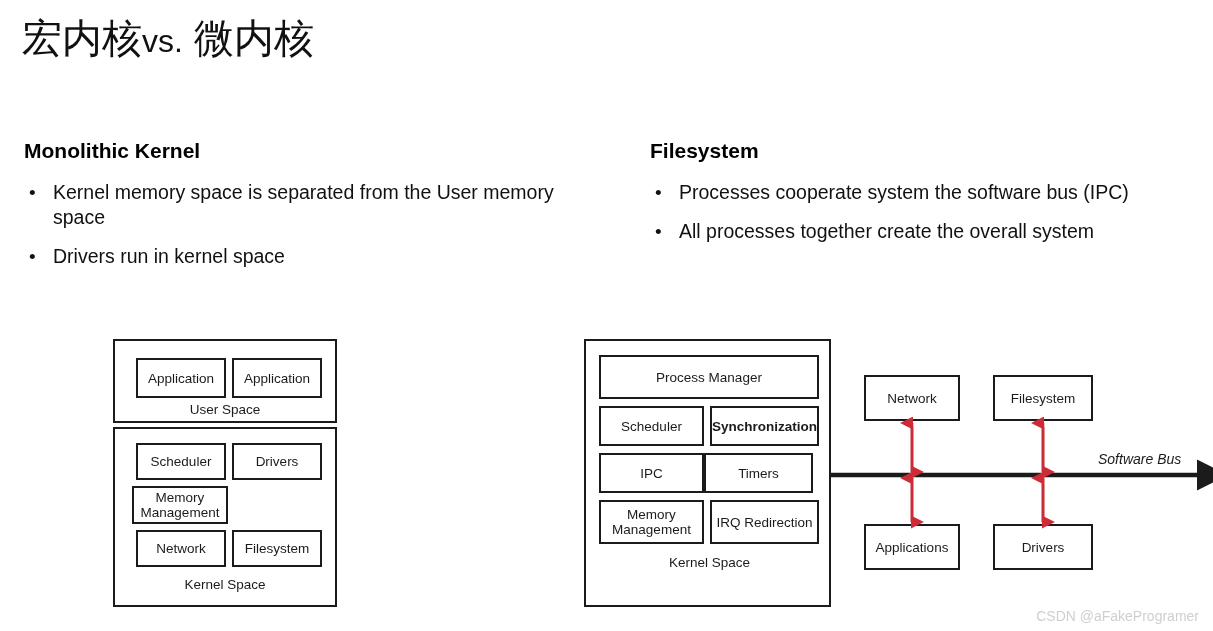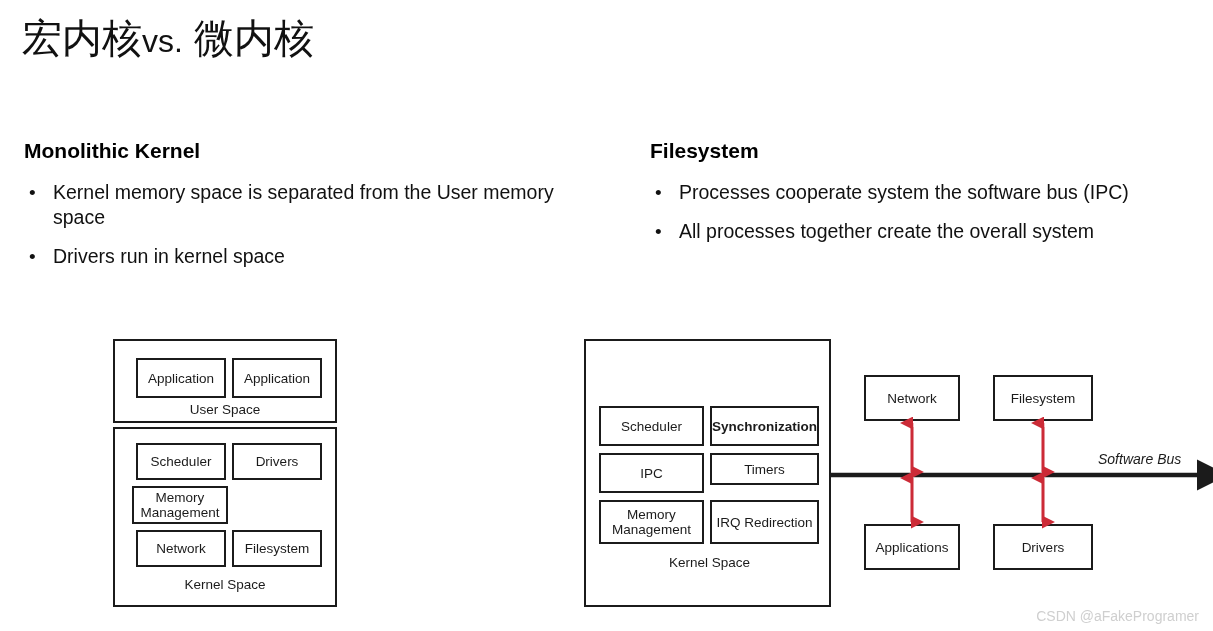--- a/index.html
+++ b/index.html
@@ -119,21 +119,21 @@
 
   
   #micro-diagram { left: 584px; top: 339px; width: 629px; height: 268px; }
 
   #micro-kernel-space { left: 0px; top: 0px; width: 247px; height: 268px; }
 
   #micro-process-manager { left: 13px;  top: 14px;  width: 220px; height: 44px; }
   #micro-scheduler       { left: 13px;  top: 65px;  width: 105px; height: 40px; }
   #micro-synchronization { left: 124px; top: 65px;  width: 109px; height: 40px; font-weight: bold; }
   #micro-ipc             { left: 13px;  top: 112px; width: 105px; height: 40px; }
-  #micro-timers          { left: 124px; top: 112px; width: 109px; height: 32px; }
+  #micro-timers          { left: 118px; top: 112px; width: 109px; height: 40px; }
   #micro-memory          { left: 13px;  top: 159px; width: 105px; height: 44px; }
   #micro-irq             { left: 124px; top: 159px; width: 109px; height: 44px; }
   #micro-kernel-label    { top: 214px; width: 247px; left: 0; }
 
   
   #micro-network      { left: 280px; top: 36px;  width: 96px; height: 46px; }
   #micro-filesystem   { left: 409px; top: 36px;  width: 100px; height: 46px; }
   #micro-applications { left: 280px; top: 185px; width: 96px; height: 46px; }
   #micro-drivers      { left: 409px; top: 185px; width: 100px; height: 46px; }
 
@@ -202,20 +202,21 @@
     <div class="inner-box" id="mono-network">Network</div>
     <div class="inner-box" id="mono-filesystem">Filesystem</div>
     <div class="space-label" id="mono-kernel-label">Kernel Space</div>
   </div>
 
 </div>
 
 <div class="diagram" id="micro-diagram">
 
   <div class="outer-box" id="micro-kernel-space">
+    <div class="inner-box" id="micro-process-manager">Process Manager</div>
     <div class="inner-box" id="micro-scheduler">Scheduler</div>
     <div class="inner-box" id="micro-synchronization">Synchronization</div>
     <div class="inner-box" id="micro-ipc">IPC</div>
     <div class="inner-box" id="micro-timers">Timers</div>
     <div class="inner-box" id="micro-memory">Memory Management</div>
     <div class="inner-box" id="micro-irq">IRQ Redirection</div>
     <div class="space-label" id="micro-kernel-label">Kernel Space</div>
   </div>
 
   <div class="inner-box" id="micro-network">Network</div>

